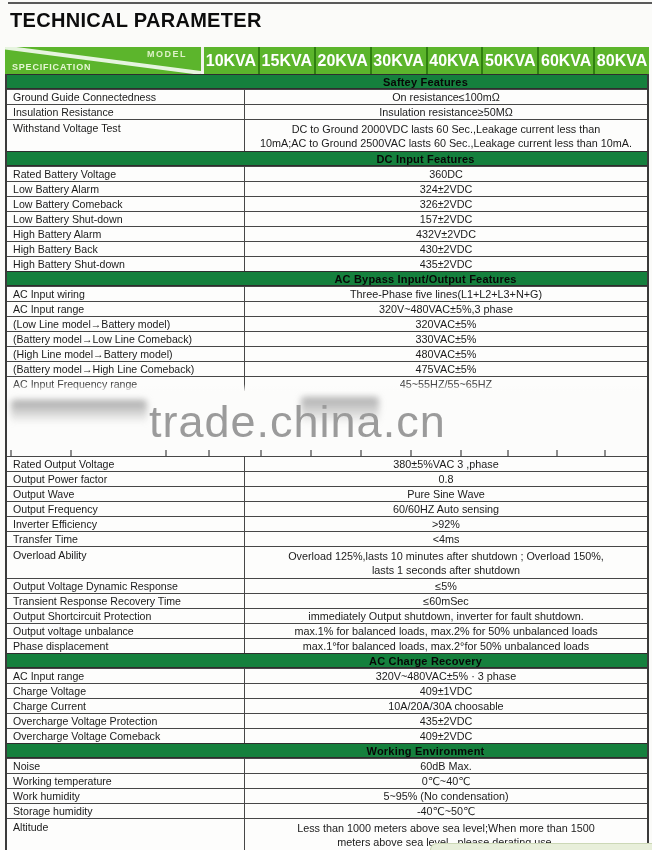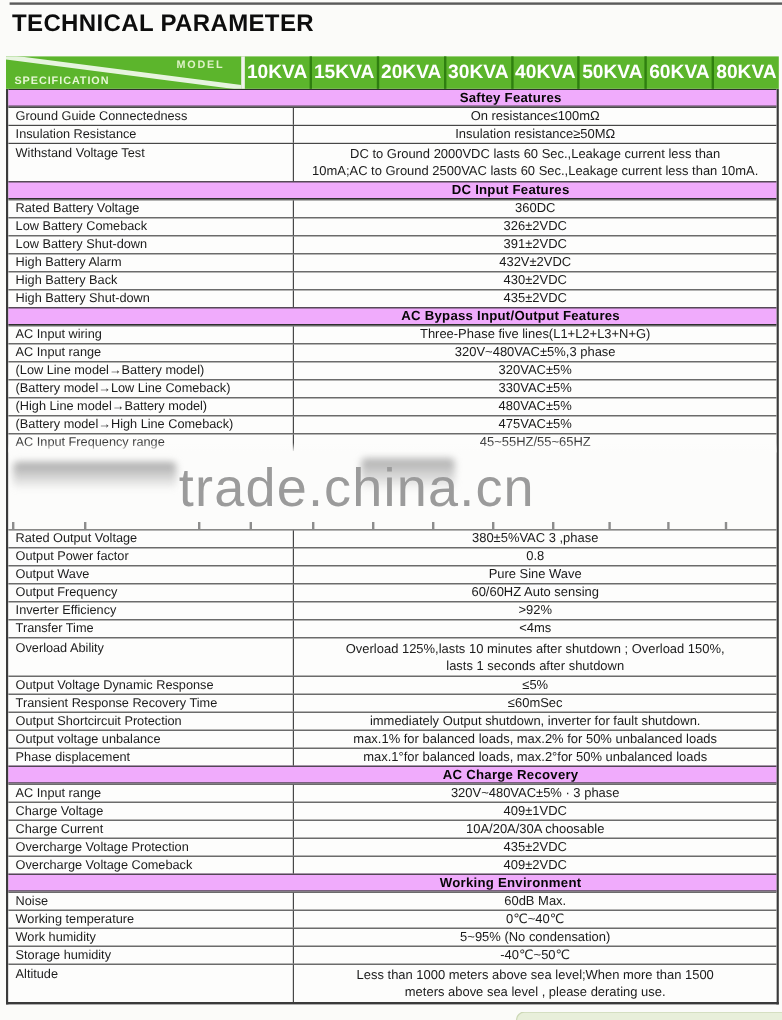--- a/index.html
+++ b/index.html
@@ -40,21 +40,21 @@
     border-left:2px solid #2f7f10; box-sizing:border-box;
   }
   .model-col:first-child { border-left:none; }
   
   .t-body {
     border-left:2px solid #3a3a3a; border-right:2px solid #3a3a3a;
     border-bottom:2px solid #3a3a3a; box-sizing:border-box; background:#fdfdfc;
   }
   .s-bar {
     display:flex; align-items:center; height:15px;
-    background:#f0abfc; border-top:1px solid #2e2e2e; border-bottom:1px solid #2e2e2e;
+    background:#15803d; border-top:1px solid #2e2e2e; border-bottom:1px solid #2e2e2e;
     box-sizing:border-box;
   }
   .s-bar .spacer { width:197px; }
   .s-bar .txt { flex:1; text-align:center; font-size:11px; font-weight:bold; color:#070707; letter-spacing:0.2px; }
   .t-row { display:flex; height:15px; border-top:1px solid #474747; box-sizing:border-box; background:#fdfdfc; }
   .t-row:first-child { border-top:none; }
   .t-row .lbl {
     width:238px; box-sizing:border-box; border-right:1px solid #474747;
     display:flex; align-items:center; padding-left:6px; padding-right:2px;
     font-size:10.6px; white-space:nowrap; overflow:hidden; color:#1b1b1b;
@@ -149,29 +149,35 @@
           <div class="spacer"></div>
           <div class="txt">DC Input Features</div>
         </div>
         <div class="t-row">
           <div class="lbl">Rated Battery Voltage</div>
           <div class="val">
             <div>360DC</div>
           </div>
         </div>
         <div class="t-row">
+          <div class="lbl">Low Battery Alarm</div>
+          <div class="val">
+            <div>324±2VDC</div>
+          </div>
+        </div>
+        <div class="t-row">
           <div class="lbl">Low Battery Comeback</div>
           <div class="val">
             <div>326±2VDC</div>
           </div>
         </div>
         <div class="t-row">
           <div class="lbl">Low Battery Shut-down</div>
           <div class="val">
-            <div>391±2VDC</div>
+            <div>157±2VDC</div>
           </div>
         </div>
         <div class="t-row">
           <div class="lbl">High Battery Alarm</div>
           <div class="val">
             <div>432V±2VDC</div>
           </div>
         </div>
         <div class="t-row">
           <div class="lbl">High Battery Back</div>

